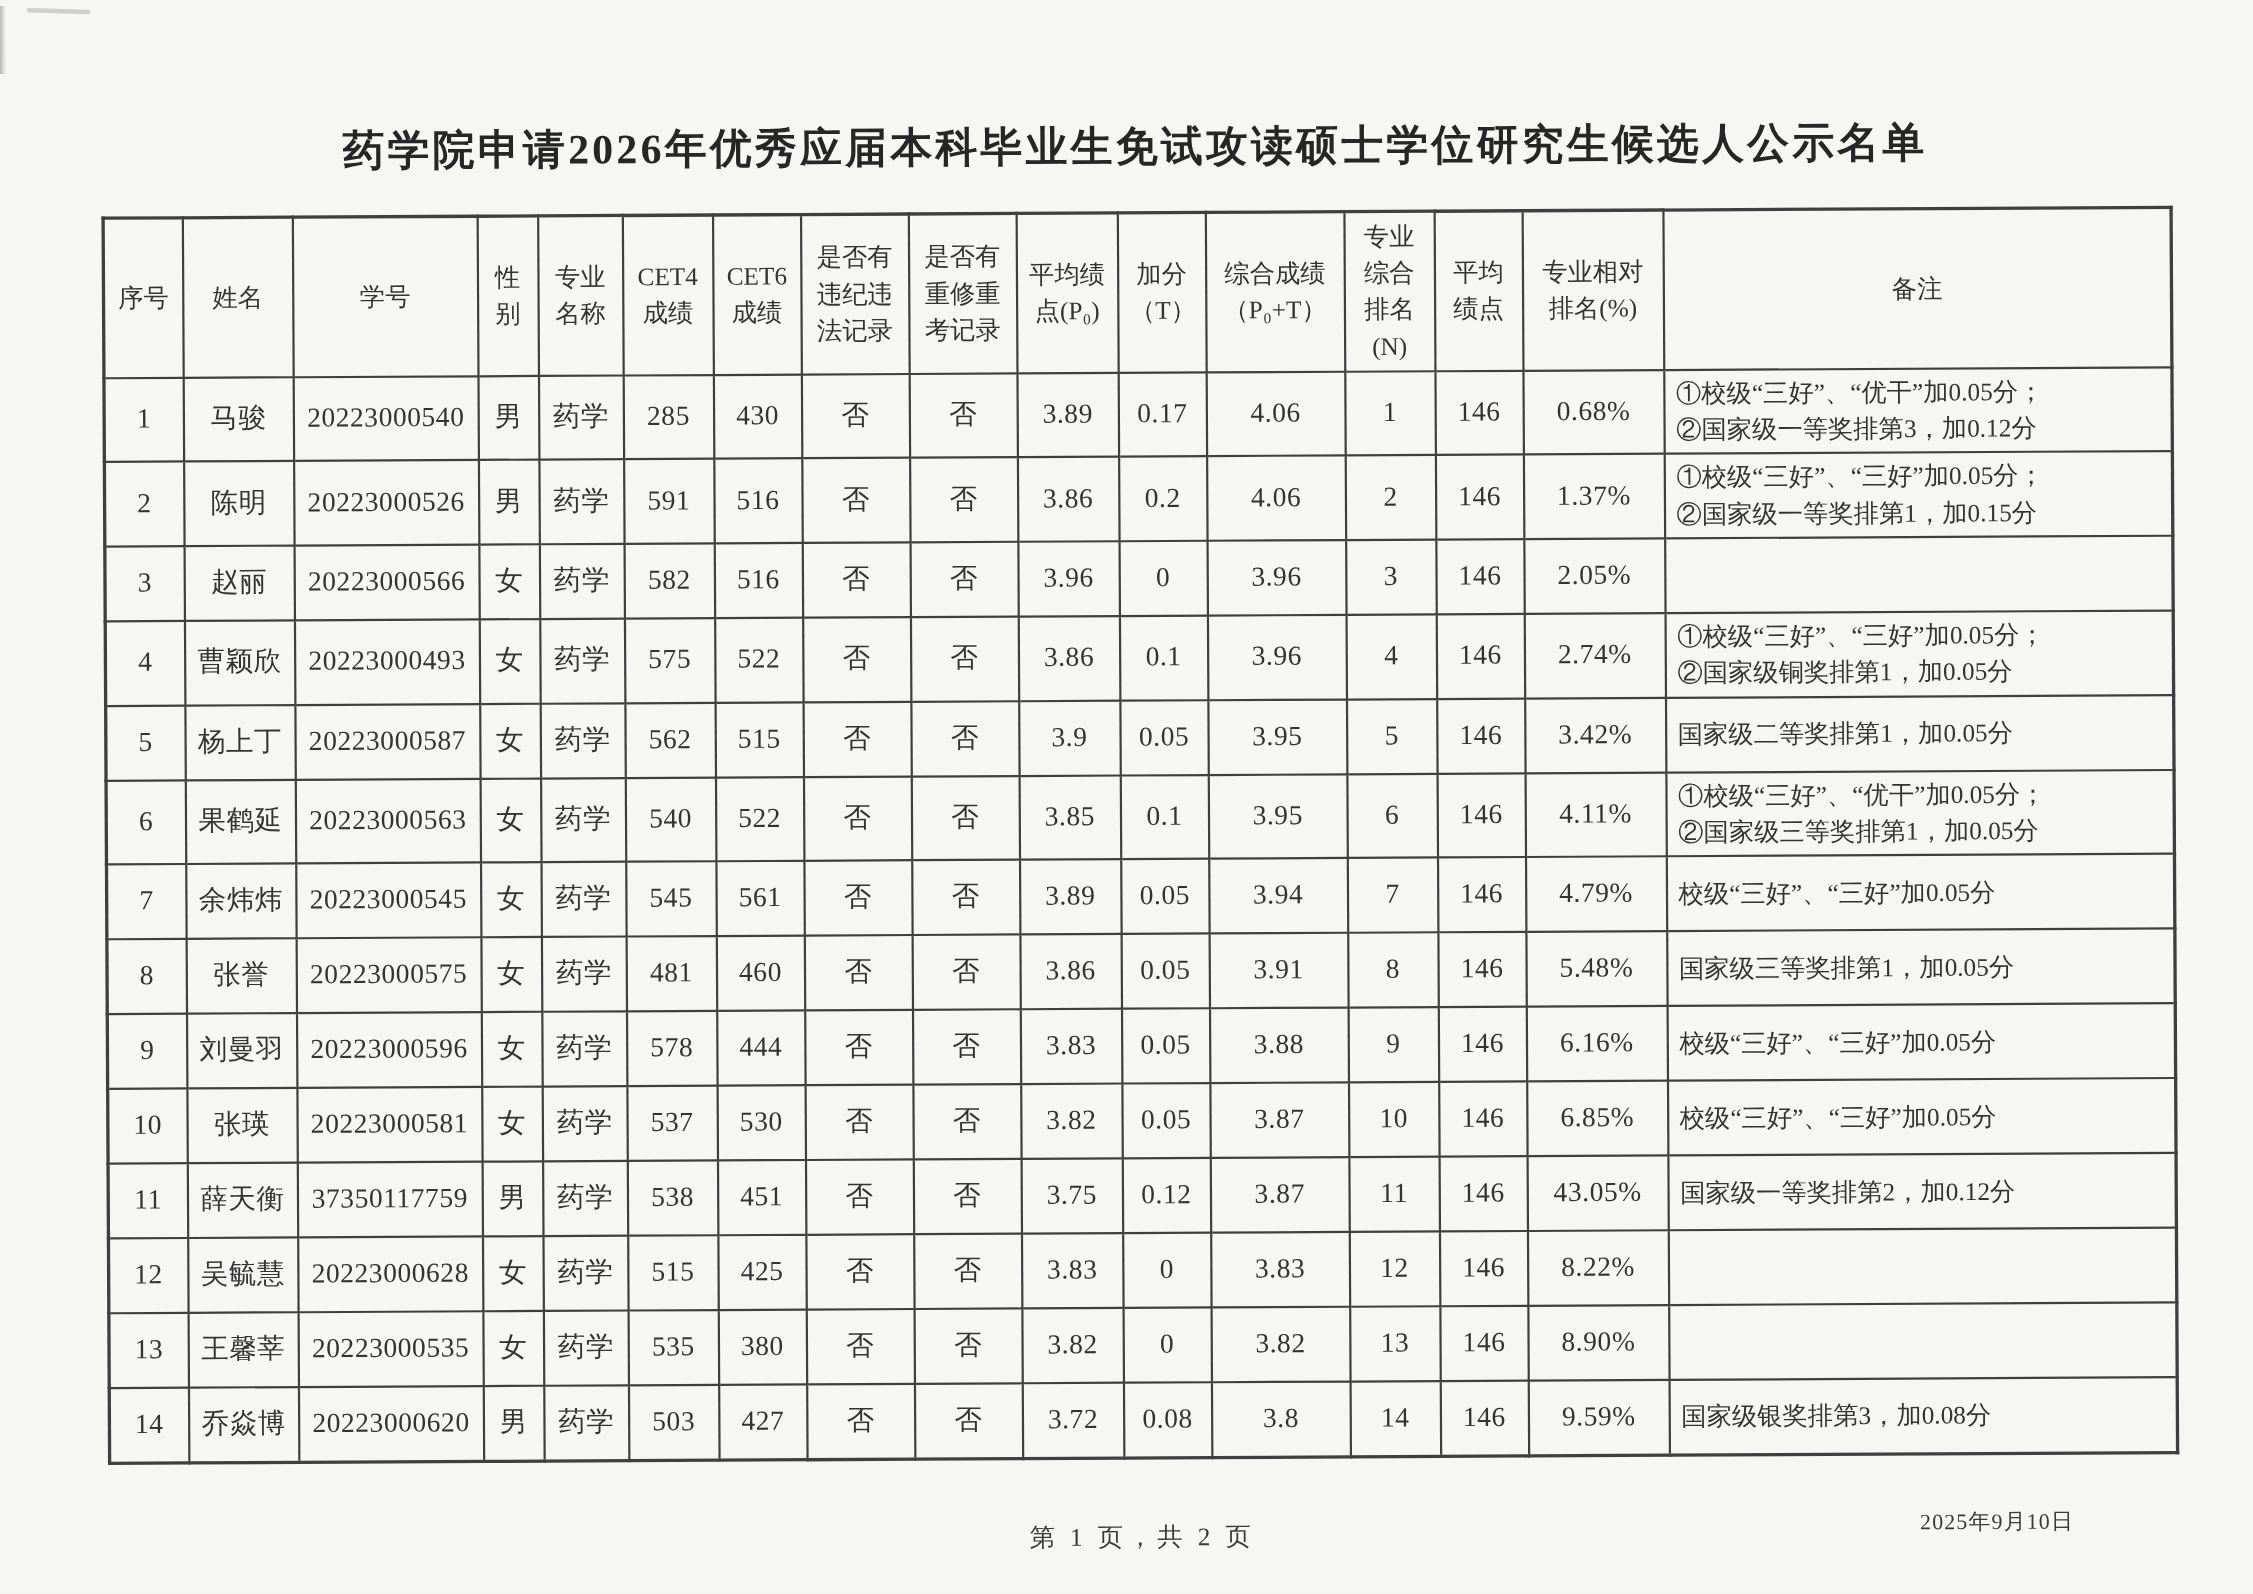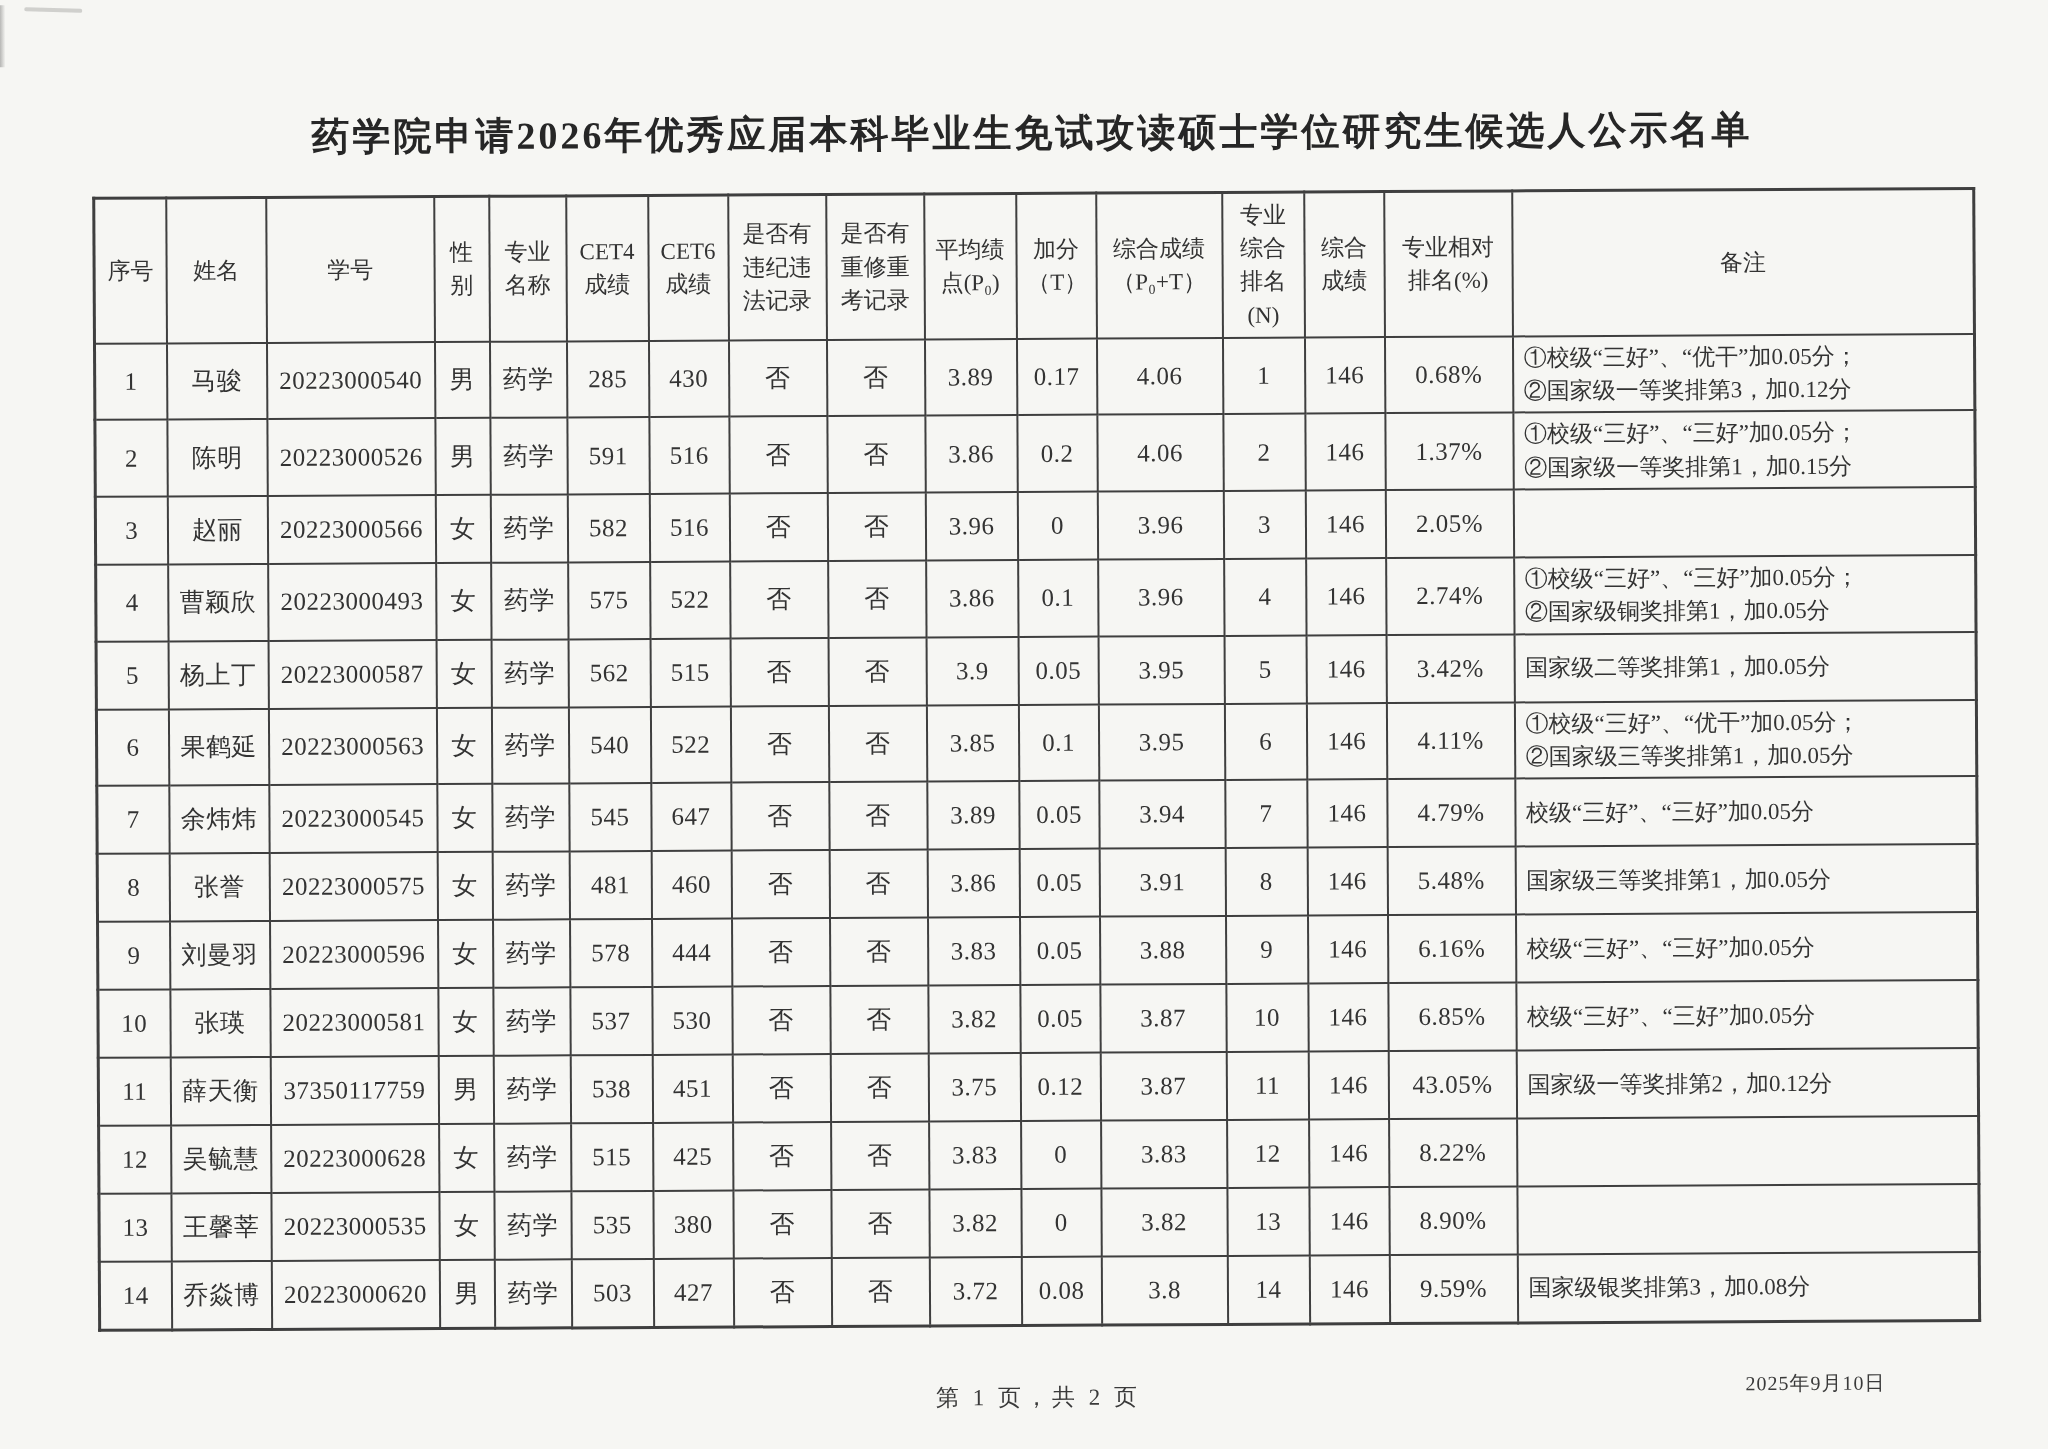--- a/index.html
+++ b/index.html
@@ -142,21 +142,21 @@
         <th>性别</th>
         <th>专业名称</th>
         <th>CET4成绩</th>
         <th>CET6成绩</th>
         <th>是否有违纪违法记录</th>
         <th>是否有重修重考记录</th>
         <th>平均绩点(P₀)</th>
         <th>加分（T）</th>
         <th>综合成绩（P₀+T）</th>
         <th class="th-tight">专业综合排名(N)</th>
-        <th>综合成绩</th>
+        <th>平均绩点</th>
         <th>专业相对排名(%)</th>
         <th>备注</th>
       </tr>
     </thead>
     <tbody>
         <tr>
           <td>1</td>
           <td>马骏</td>
           <td>20223000540</td>
           <td>男</td>
@@ -267,21 +267,21 @@
           <td class="remark">①校级“三好”、“优干”加0.05分；
 ②国家级三等奖排第1，加0.05分</td>
         </tr>
         <tr>
           <td>7</td>
           <td>余炜炜</td>
           <td>20223000545</td>
           <td>女</td>
           <td>药学</td>
           <td>545</td>
-          <td>647</td>
+          <td>561</td>
           <td>否</td>
           <td>否</td>
           <td>3.89</td>
           <td>0.05</td>
           <td>3.94</td>
           <td>7</td>
           <td>146</td>
           <td>4.79%</td>
           <td class="remark">校级“三好”、“三好”加0.05分</td>
         </tr>

